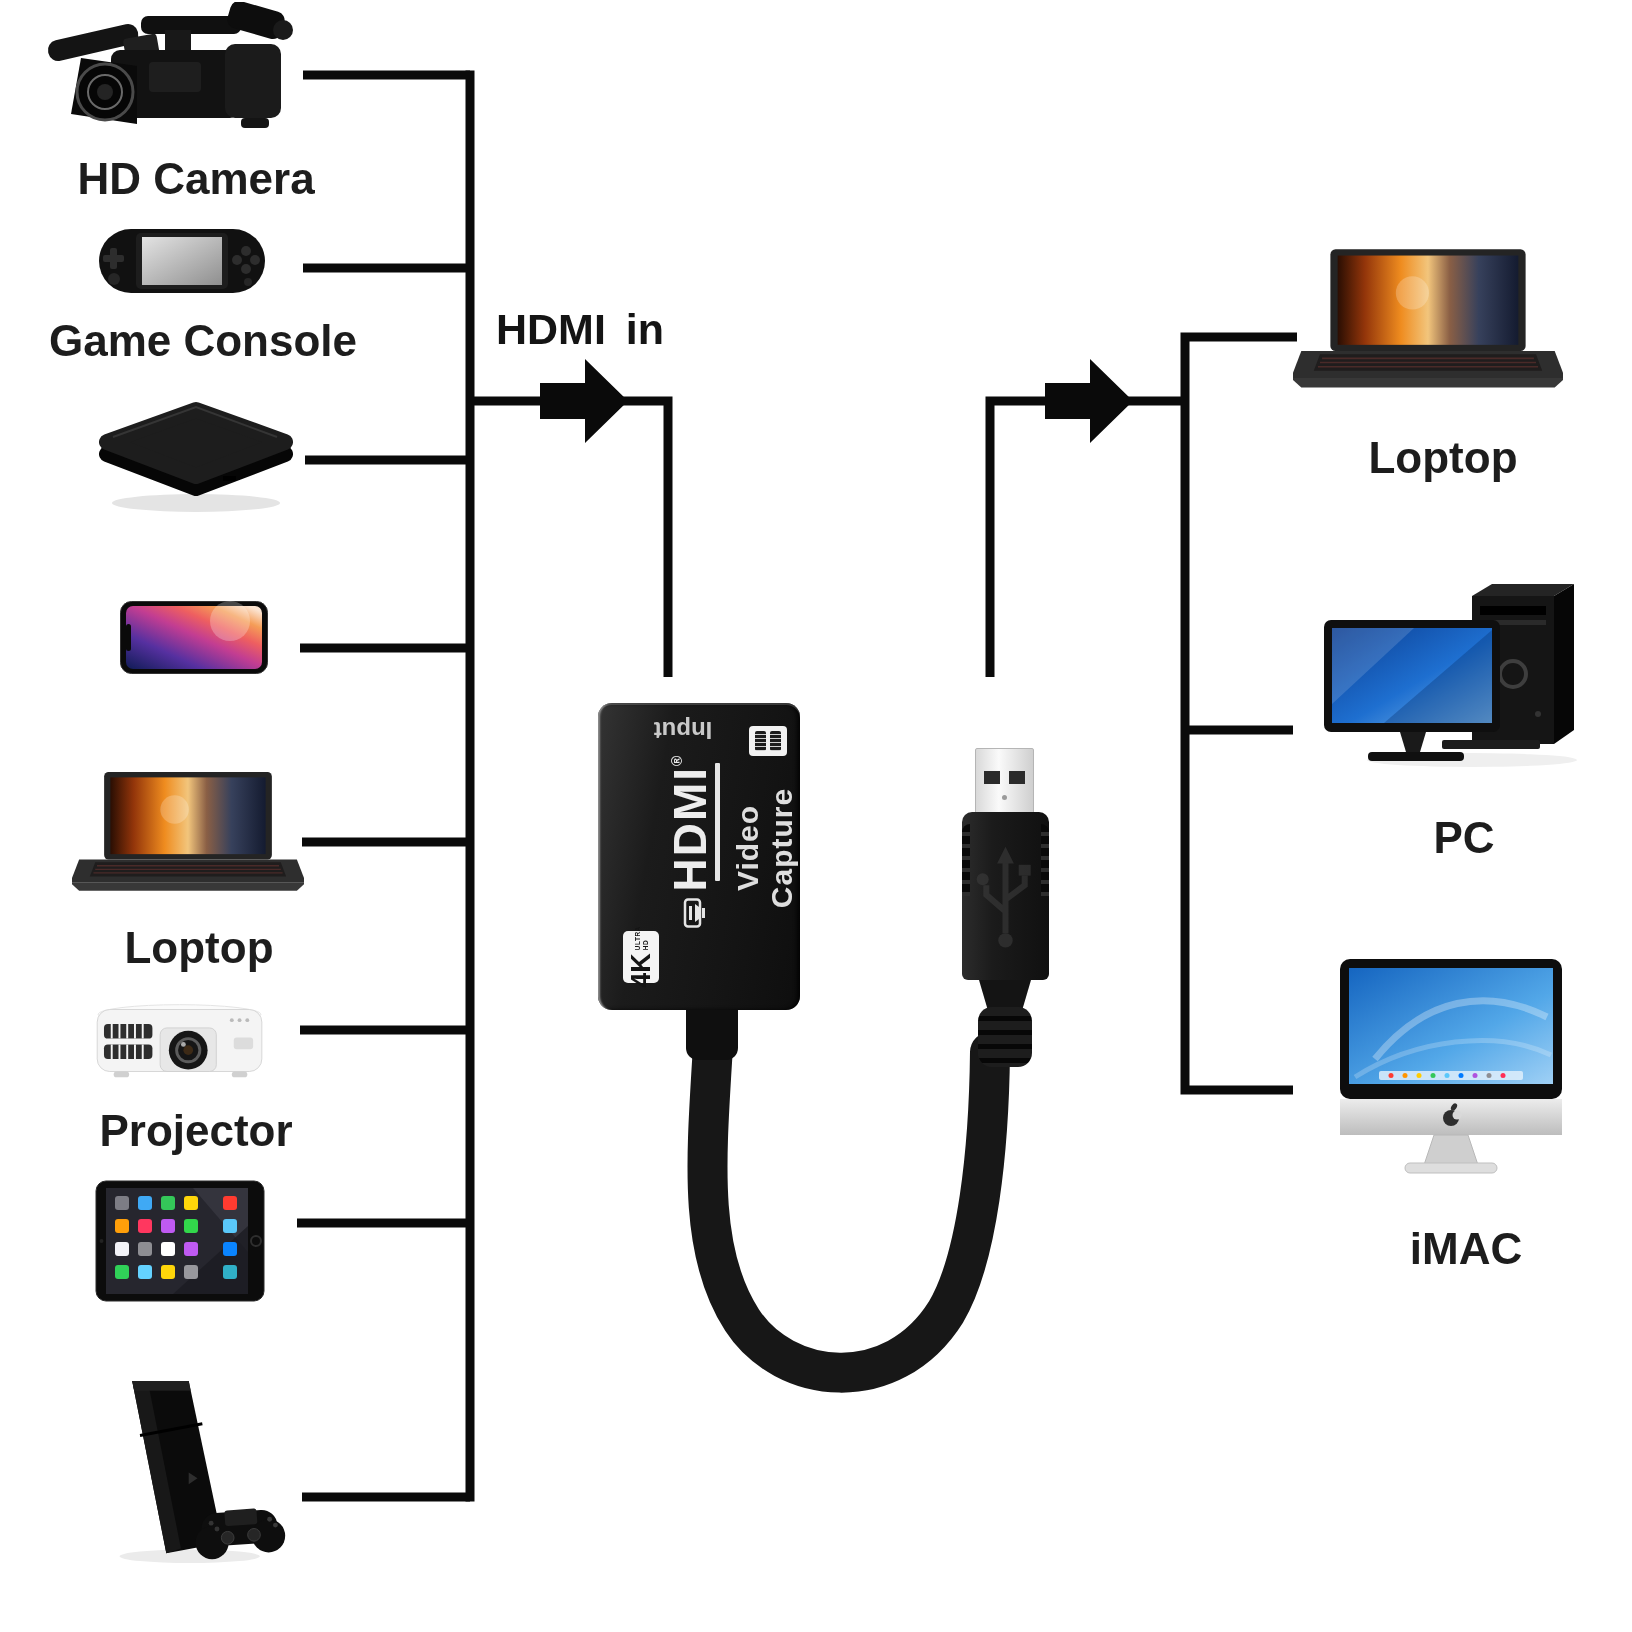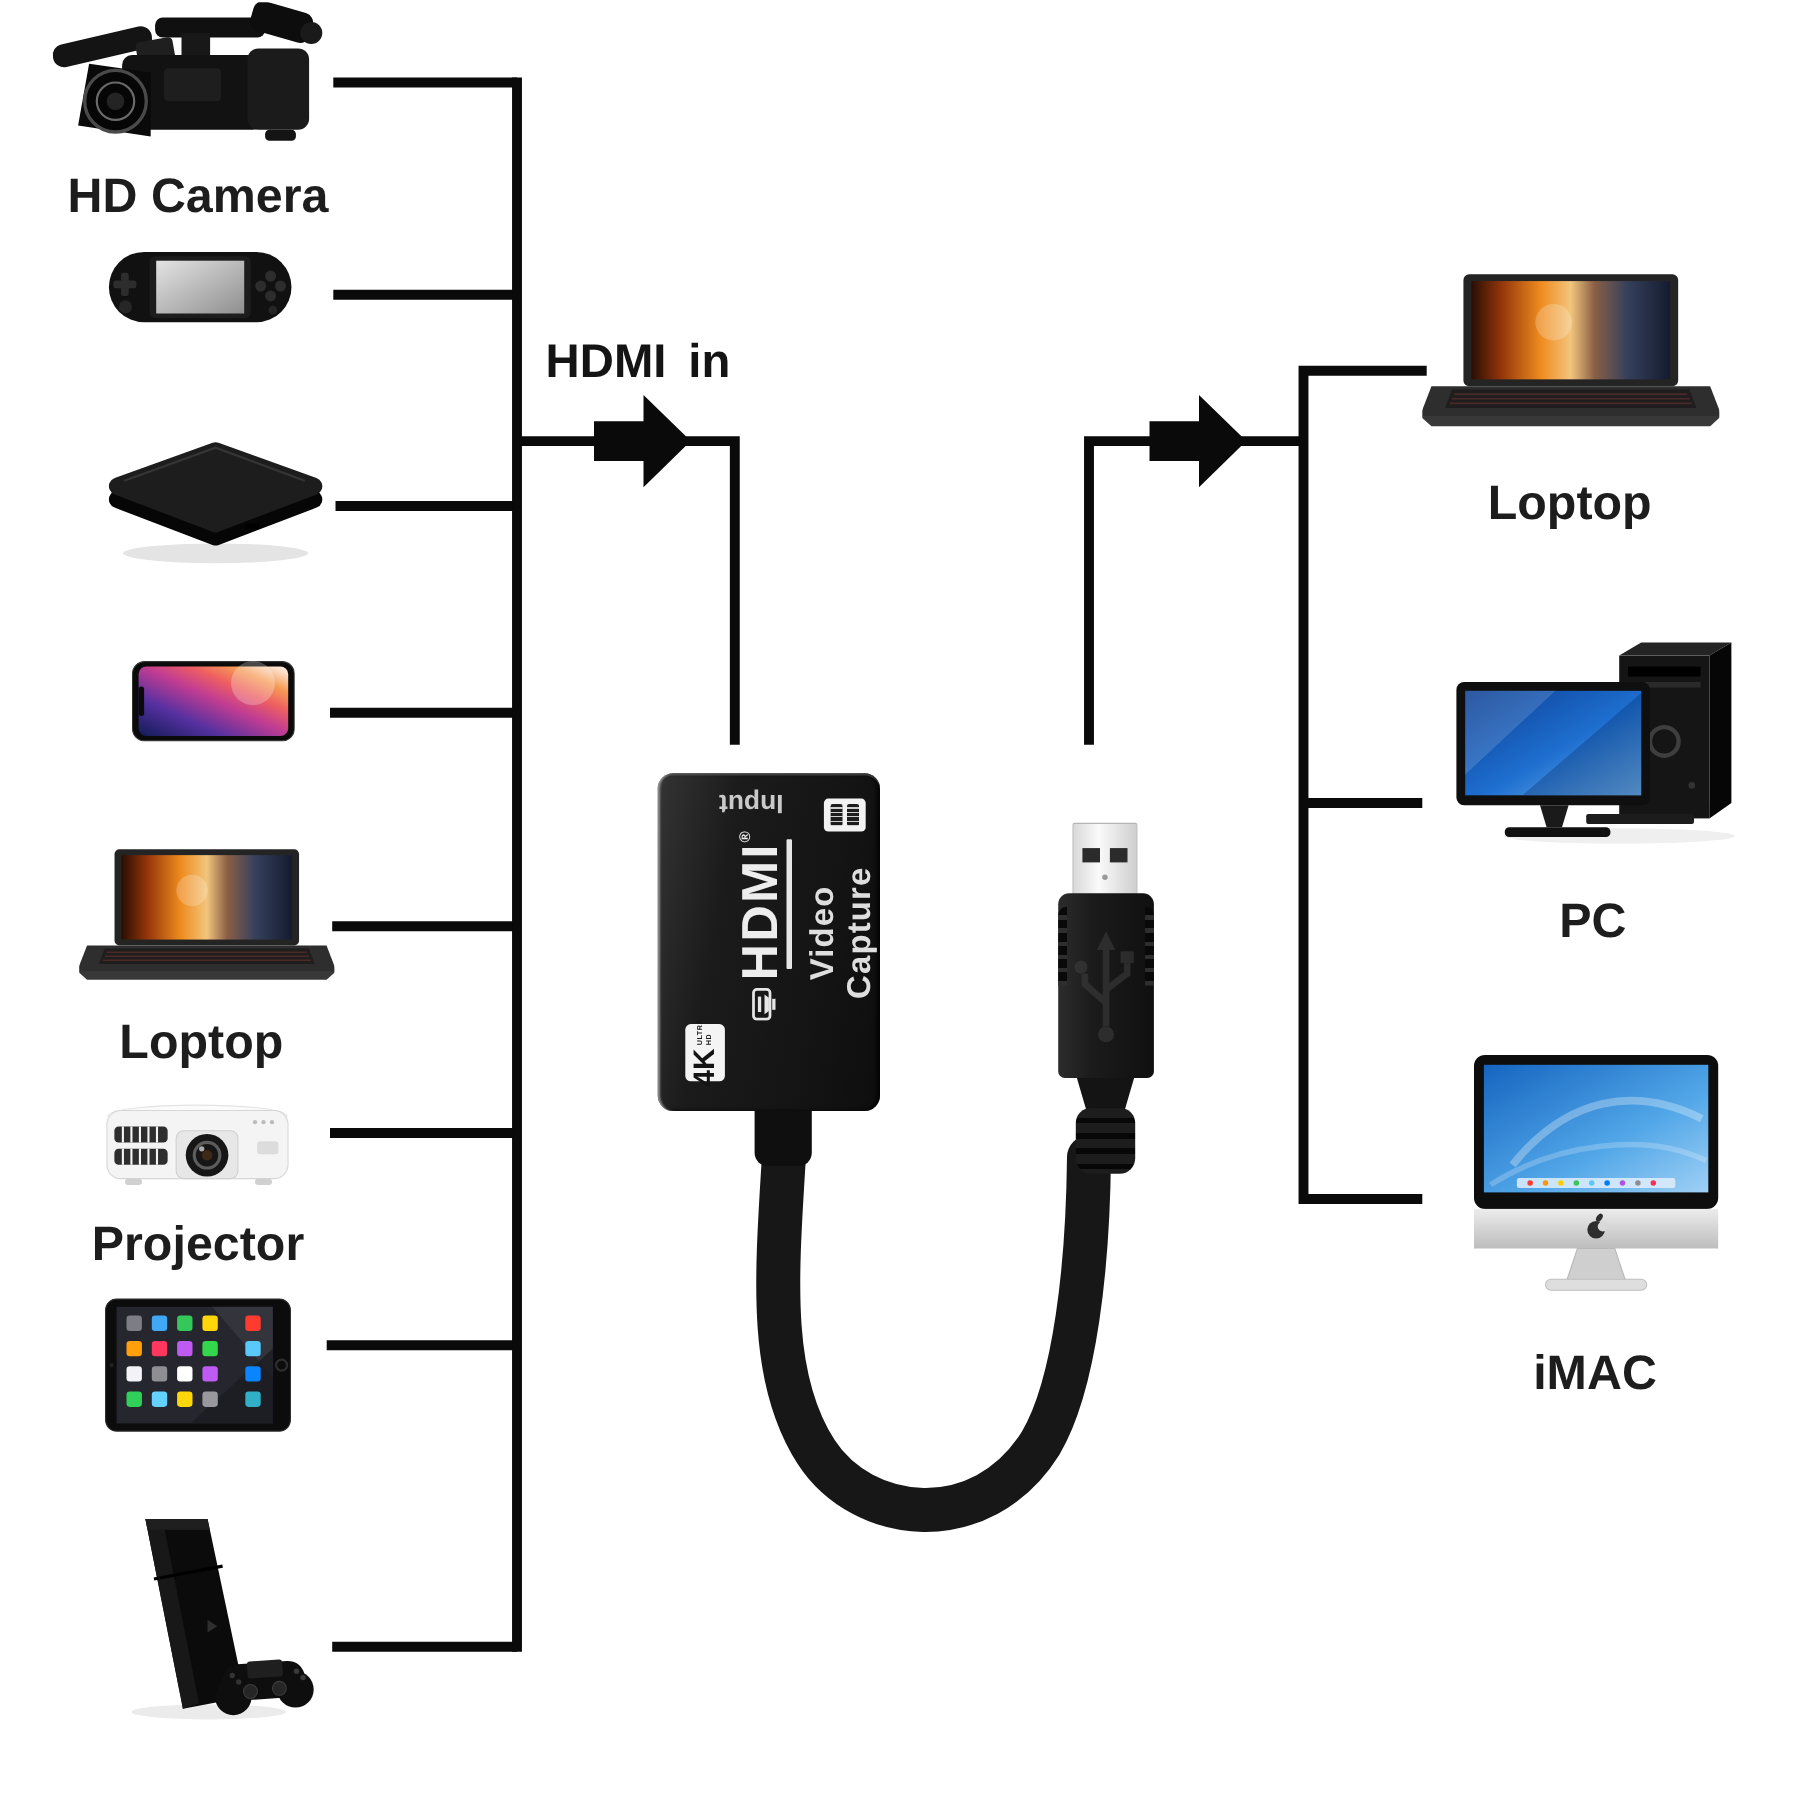--- a/index.html
+++ b/index.html
@@ -3,21 +3,21 @@
 <meta charset="utf-8">
 <style>
   html,body{margin:0;padding:0;background:#fff;}
   #canvas{position:relative;width:1632px;height:1632px;background:#ffffff;overflow:hidden;
           font-family:"Liberation Sans",sans-serif;}
   .abs{position:absolute;}
   svg{display:block;}
   .node{position:absolute;}
   .node svg{width:100%;height:100%;}
   .lbl{position:absolute;text-align:center;font-size:44px;font-weight:700;color:#1d1d1d;
-       letter-spacing:0px;line-height:1.05;}
+       letter-spacing:0px;line-height:1.05;margin-left:16px;}
   .flow{position:absolute;text-align:center;font-size:43px;font-weight:700;color:#141414;word-spacing:8px;}
   
   #capture{position:absolute;left:598px;top:700px;width:204px;height:360px;}
   #cap-box{position:absolute;left:0;top:3px;width:202px;height:307px;border-radius:14px;
      background:linear-gradient(100deg,#343434,#1b1b1b 30%,#141414 70%,#0e0e0e);
      box-shadow:inset 4px 0 2px -2px #8f8f8f, inset 0 2px 0 rgba(255,255,255,.18),
                 inset -3px 0 4px rgba(0,0,0,.8);}
   #cap-input{position:absolute;left:10px;top:16px;width:150px;text-align:center;
      transform:rotate(180deg);font-size:24px;font-weight:600;color:#c9c9c9;}
   #cap-tag{position:absolute;left:151px;top:26px;width:38px;height:30px;background:#f2f2f2;
@@ -384,20 +384,21 @@
         <polygon points="30,4 23,18 37,18" fill="#3f3f3f"></polygon>
         <circle cx="11" cy="31" r="5" fill="#3f3f3f"></circle>
         <rect x="41" y="19" width="10" height="9" fill="#3f3f3f"></rect>
       </svg>
     </div>
     <div id="plug-neck"></div>
     <div id="plug-relief"></div>
   </div>
 
   <div class="lbl" style="left:30px;top:156px;width:300px">HD Camera</div>
+  <div class="lbl" style="left:27px;top:318px;width:320px">Game Console</div>
   <div class="lbl" style="left:33px;top:925px;width:300px">Loptop</div>
   <div class="lbl" style="left:30px;top:1108px;width:300px">Projector</div>
 
   <div class="flow" style="left:430px;top:305px;width:300px">HDMI in</div>
 
   <div class="lbl" style="left:1277px;top:435px;width:300px">Loptop</div>
   <div class="lbl" style="left:1298px;top:815px;width:300px">PC</div>
   <div class="lbl" style="left:1300px;top:1226px;width:300px">iMAC</div>
 
 </div>

